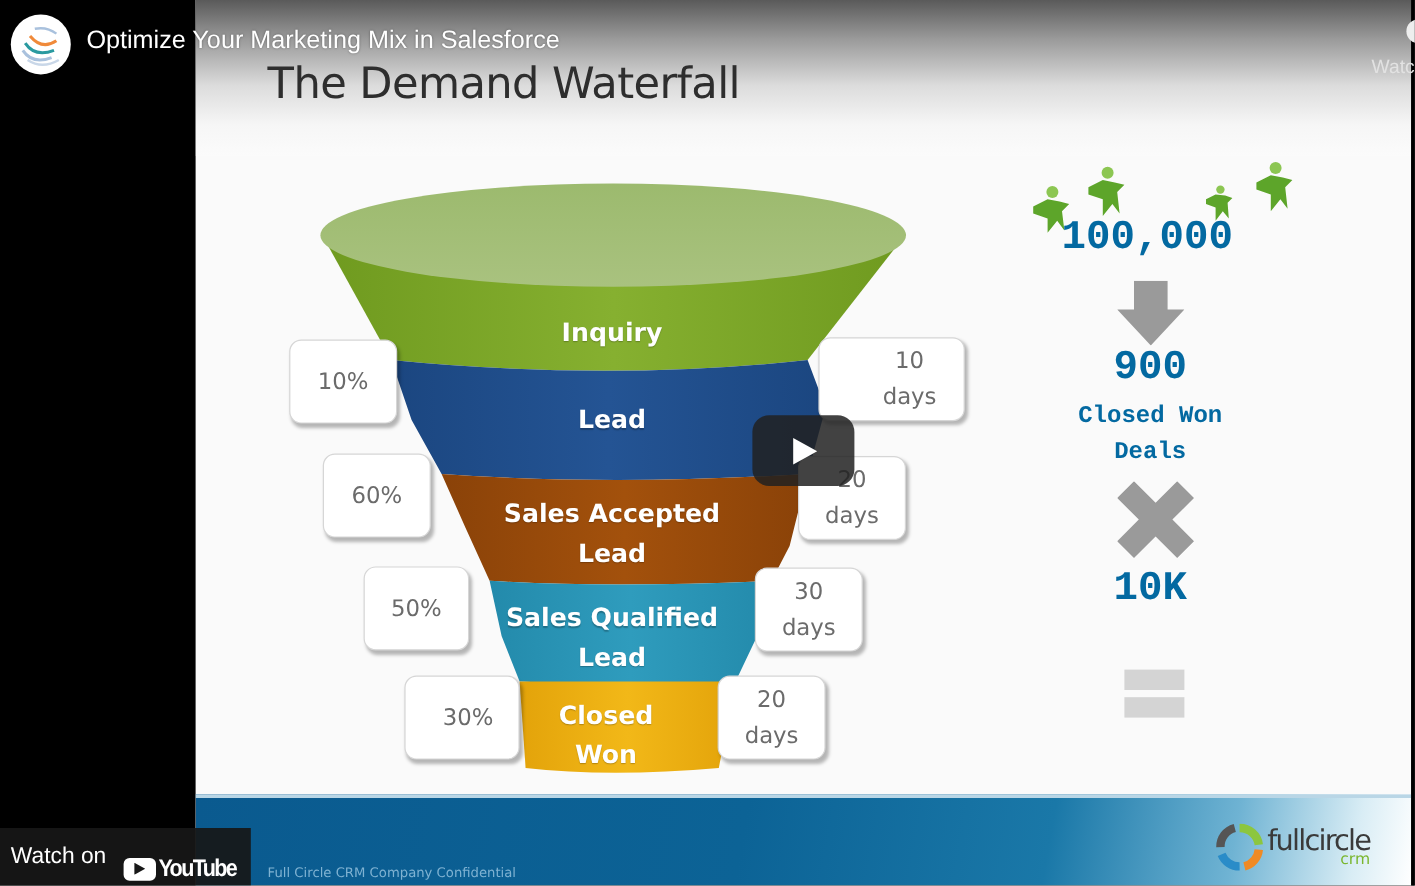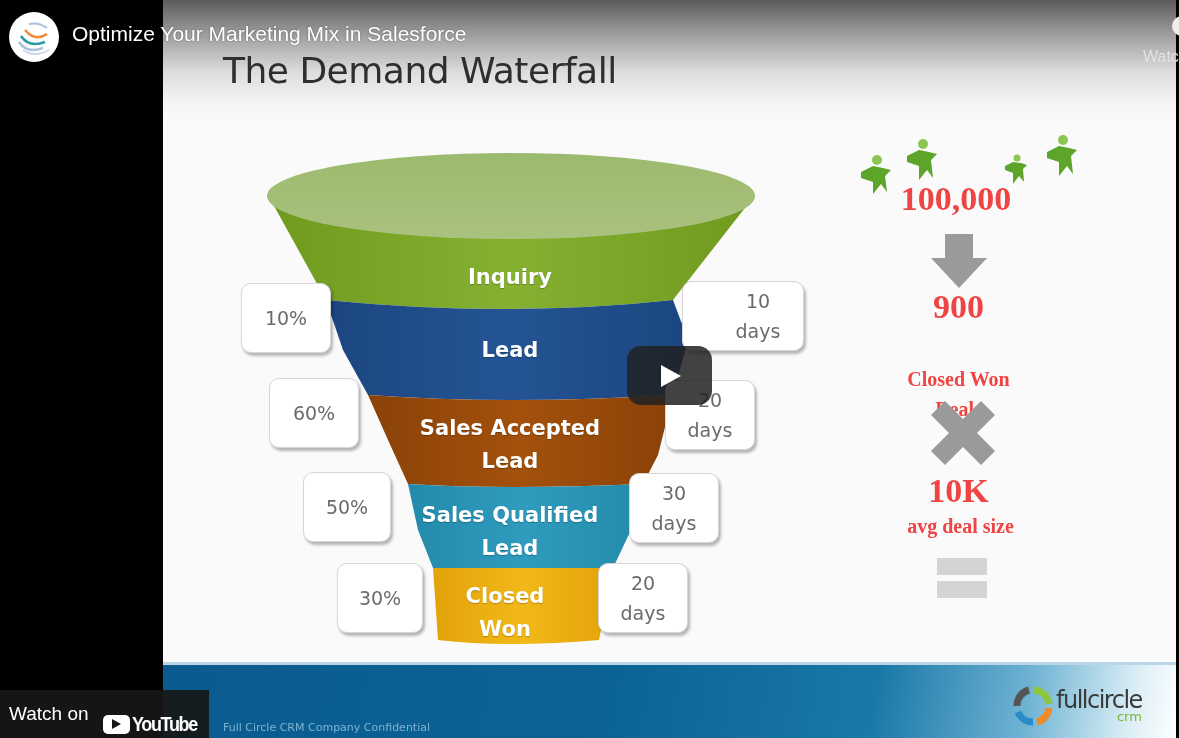--- a/index.html
+++ b/index.html
@@ -11,21 +11,21 @@
   .slide-footer::before { content:""; position:absolute; left:0; top:0; width:100%; height:3px; background:#b9d6e6; }
   .footer-text { position:absolute; left:60px; top:59px; font-size:11px; color:#7fb2d2; font-family:"DejaVu Sans", sans-serif; }
   .fc-logo { position:absolute; left:850px; top:24px; display:flex; align-items:flex-start; }
   .fc-ring { width:40px; height:40px; }
   .fc-name { font-family:"DejaVu Sans", sans-serif; font-size:24px; color:#3a3a3a; letter-spacing:-1.5px; margin-left:3px; margin-top:2px; line-height:1; position:relative; }
   .fc-crm { position:absolute; right:0; top:22px; font-size:13px; color:#7ab62e; letter-spacing:0; }
 
   .funnel { position:absolute; left:0; top:0; width:1013px; height:662px; }
   .seg-label { position:absolute; color:#fff; font-family:"DejaVu Sans", sans-serif; font-weight:bold; font-size:21px; text-align:center; line-height:33px; text-shadow:0 1px 1px rgba(0,0,0,0.25); }
   .box { position:absolute; background:#fff; border:1px solid #d6d6d6; border-radius:10px; box-shadow:2px 3px 3px rgba(0,0,0,0.28); color:#6b6b6b; font-family:"DejaVu Sans", sans-serif; font-size:19px; display:flex; align-items:center; justify-content:center; text-align:center; line-height:30px; }
-  .stat { position:absolute; color:#ef4444; font-family:Liberation Serif, serif; font-weight:bold; text-align:center; }
+  .stat { position:absolute; color:#0369a1; font-family:Liberation Mono, monospace; font-weight:bold; text-align:center; }
 
   .yt-header { position:absolute; left:0; top:0; width:1179px; height:70px;padding-left:12px; }
   .yt-avatar { position:absolute; left:9px; top:12px; width:50px; height:50px; border-radius:50%; background:#fff; overflow:hidden; }
   .yt-title { position:absolute; left:72px; top:22px; font-size:21px; color:#fff; font-family:"Liberation Sans", sans-serif; text-shadow:0 0 2px rgba(0,0,0,0.4); }
   .yt-watch-later { position:absolute; left:1143px; top:48px; font-size:16px; color:#e2e2e2; }
   .yt-clock { position:absolute; left:1172px; top:16px; width:20px; height:20px; border-radius:50%; background:#eee; }
   .right-bar { position:absolute; left:1176px; top:0; width:3px; height:738px; background:#000; }
 
   .play-btn { position:absolute; left:627px; top:346px; width:85px; height:59px; border-radius:14px; background:rgba(33,33,33,0.85); display:flex; align-items:center; justify-content:center; cursor:pointer; }
   .watch-on { position:absolute; left:0; top:690px; width:209px; height:48px; background:rgba(23,23,23,0.92); display:flex; align-items:center; cursor:pointer; }
@@ -107,21 +107,21 @@
 
   <div class="box" style="left:78px;top:283px;width:88px;height:68px;">
       <span>10%</span>
     </div>
   <div class="box" style="left:106px;top:378px;width:88px;height:68px;justify-content:center;">
       <span>60%</span>
     </div>
   <div class="box" style="left:140px;top:472px;width:86px;height:68px;">
       <span>50%</span>
     </div>
-  <div class="box" style="left:174px;top:563px;width:84px;height:68px;">
+  <div class="box" style="left:174px;top:563px;width:84px;height:68px;padding-left:10px;">
       <span>30%</span>
     </div>
 
   <div class="box" style="left:519px;top:281px;width:90px;height:68px;flex-direction:column;padding-left:30px;">
       <span>10</span>
       <span>days</span>
     </div>
   <div class="box" style="left:502px;top:380px;width:88px;height:68px;flex-direction:column;">
       <span>20</span>
       <span>days</span>
@@ -145,29 +145,28 @@
         <path d="M152,34 L160,30 L168,31 L174,33 L170,37 L171,50 L166,44 L160,52 L160,41 L152,38 Z"></path>
       <circle cx="210" cy="8" r="5" fill="#8cc652"></circle>
         <path d="M194,20 L206,14 L216,16 L224,18 L218,24 L220,42 L214,34 L206,44 L206,30 L194,26 Z"></path>
     </g>
   </svg>
   <div class="stat" style="left:718px;top:180px;width:150px;font-size:34px;">100,000</div>
   <svg style="position:absolute;left:768px;top:234px;" width="56" height="54" viewBox="0 0 56 54">
     <path d="M14,0 L42,0 L42,24 L56,24 L28,54 L0,24 L14,24 Z" fill="#9a9a9a"></path>
   </svg>
   <div class="stat" style="left:718px;top:288px;width:155px;font-size:34px;">900</div>
-  <div class="stat" style="left:718px;top:333px;width:155px;font-size:20px;line-height:30px;margin-top:31px;">
+  <div class="stat" style="left:718px;top:333px;width:155px;font-size:20px;line-height:30px;">
     <div>Closed Won</div>
       <div>Deals</div>
   </div>
   <svg style="position:absolute;left:768px;top:401px;" width="64" height="64" viewBox="0 0 64 64">
     <path d="M14,0 L32,18 L50,0 L64,14 L46,32 L64,50 L50,64 L32,46 L14,64 L0,50 L18,32 L0,14 Z" fill="#9a9a9a"></path>
   </svg>
   <div class="stat" style="left:718px;top:472px;width:155px;font-size:34px;">10K</div>
-  <div class="stat" style="left:705px;top:515px;width:185px;font-size:20px;">avg deal size</div>
   <div style="position:absolute;left:774px;top:558px;width:50px;">
     <div style="height:17px;background:#d4d4d4;margin-bottom:6px;"></div>
     <div style="height:17px;background:#d4d4d4;"></div>
   </div>
 
   <div class="slide-footer">
     <div class="footer-text">Full Circle CRM Company Confidential</div>
     <div class="fc-logo">
       <svg class="fc-ring" viewBox="0 0 40 40">
         <path d="M20,4 A16,16 0 0 1 36,18" stroke="#8cc63f" stroke-width="7" fill="none"></path>

